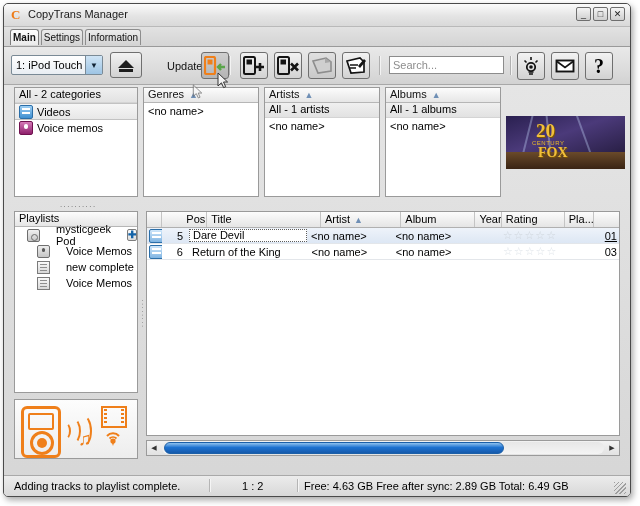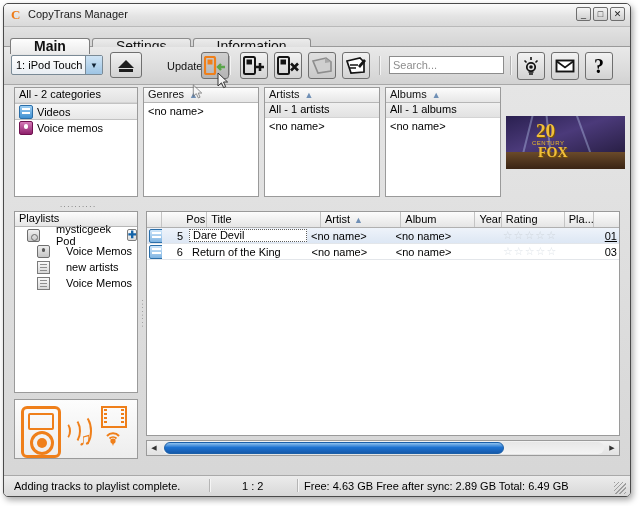--- a/index.html
+++ b/index.html
@@ -41,25 +41,25 @@
     box-sizing:border-box;
   }
   
   .tabbar{
     height:19px;position:relative;padding-left:6px;
     background:linear-gradient(#e2e2e2,#d4d4d4);
     border-bottom:1px solid #9a9a9a;
   }
   .tab{
     display:inline-block;height:16px;line-height:15px;
-    padding:0 23px;margin-top:11px;margin-right:-1px;
+    padding:0 2px;margin-top:2px;margin-right:-1px;
     border:1px solid #8d8d8d;border-bottom:none;
     border-radius:3px 3px 0 0;
     background:linear-gradient(#ececec,#d3d3d3);
-    font-size:14px;color:#111;box-sizing:border-box;vertical-align:top;
+    font-size:10px;color:#111;box-sizing:border-box;vertical-align:top;
   }
   .tab.active{
     background:linear-gradient(#fdfdfd,#eaeaea);
     font-weight:bold;position:relative;z-index:2;
     border-color:#7d7d7d;
   }
   
   .toolbar{
     height:37px;position:relative;
     background:linear-gradient(#e9e9e9,#dcdcdc 60%,#d2d2d2);
@@ -414,21 +414,21 @@
       <span>mysticgeek Pod</span>
       <span class="pmbtn">✚</span>
       <span class="pmbtn minus">—</span>
     </div>
     <div class="plrow child">
       <span class="vmico"></span>
       <span>Voice Memos</span>
     </div>
     <div class="plrow child">
       <span class="listico"></span>
-      <span>new artists</span>
+      <span>new complete</span>
     </div>
     <div class="plrow child">
       <span class="listico"></span>
       <span>Voice Memos</span>
     </div>
   </div>
 
   <div class="ipodart">
     <div class="podbody">
       <div class="podscreen"></div>

